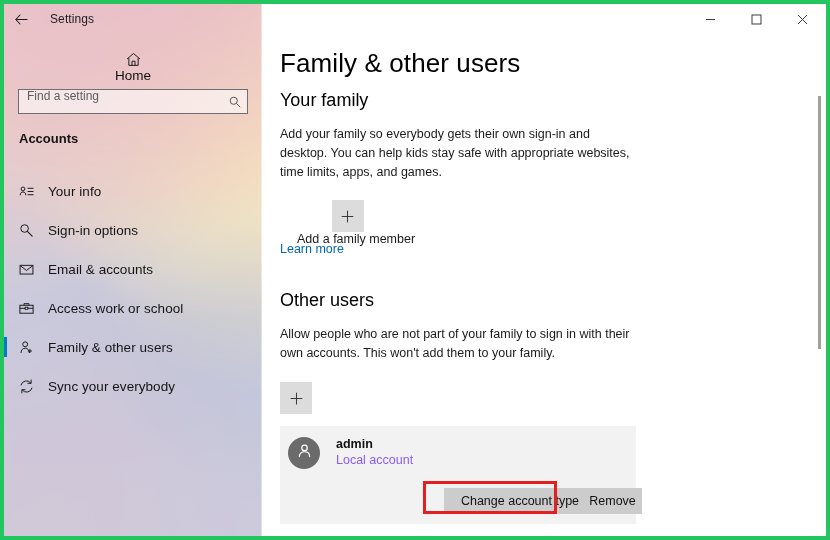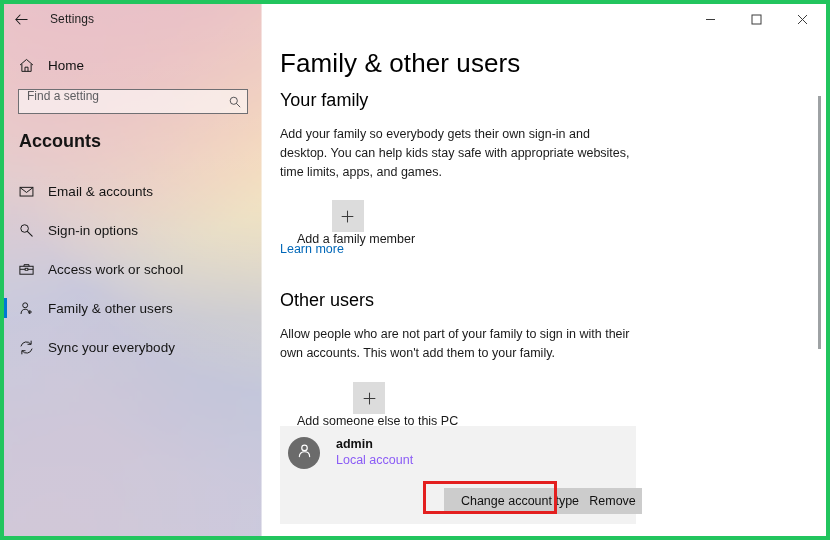--- a/index.html
+++ b/index.html
@@ -86,20 +86,21 @@
     letter-spacing: .1px;
   }
 
   
   .home-row {
     position: absolute;
     left: 0; top: 47px;
     width: 258px; height: 28px;
     display: flex; align-items: center;
     cursor: default;
+    flex-direction: column;
   }
   .nav-icon {
     width: 44px;
     display: flex; align-items: center; justify-content: center;
     flex: none;
   }
   .home-label {
     font-size: 13.5px;
     color: #111;
   }
@@ -129,21 +130,21 @@
   .search-input::placeholder { color: #5d5d60; opacity: 1; }
   .search-icon-box {
     width: 24px; height: 100%;
     display: flex; align-items: center; justify-content: center;
   }
 
   
   .nav-section {
     position: absolute;
     left: 15px; top: 127px;
-    font-size: 18px;
+    font-size: 13px;
     font-weight: bold;
     color: #141414;
   }
 
   
   .nav-list {
     position: absolute;
     left: 0; top: 168px;
     width: 258px;
   }
@@ -364,39 +365,51 @@
             <circle cx="6.6" cy="6.6" r="4.1" fill="none" stroke="#4a4a4d" stroke-width="1.05"></circle>
             <path d="M9.7 9.7 L13.6 13.6" stroke="#4a4a4d" stroke-width="1.05" stroke-linecap="round"></path>
           </svg>
         </div>
       </div>
 
       <div class="nav-section">Accounts</div>
 
       <div class="nav-list">
 
+        <div class="nav-item">
+          <div class="nav-icon">
+            <svg width="17" height="17" viewBox="0 0 18 18">
+              <circle cx="5.3" cy="6.3" r="2.0" fill="none" stroke="#1b1b1b" stroke-width="1.05"></circle>
+              <path d="M2.3 12.6 c0-2.0 1.5-3.1 3.0-3.1 s3.0 1.1 3.0 3.1" fill="none" stroke="#1b1b1b" stroke-width="1.05" stroke-linecap="round"></path>
+              <path d="M10.6 5.6 H16" stroke="#1b1b1b" stroke-width="1.05" stroke-linecap="round"></path>
+              <path d="M10.6 9.0 H16" stroke="#1b1b1b" stroke-width="1.05" stroke-linecap="round"></path>
+              <path d="M10.6 12.4 H16" stroke="#1b1b1b" stroke-width="1.05" stroke-linecap="round"></path>
+            </svg>
+          </div>
+          <div class="nav-label">Your info</div>
+        </div>
+
+        <div class="nav-item">
+          <div class="nav-icon">
+            <svg width="17" height="17" viewBox="0 0 18 18">
+              <circle cx="7.0" cy="6.9" r="4.0" fill="none" stroke="#1b1b1b" stroke-width="1.05"></circle>
+              <path d="M9.9 9.8 L15.0 15.0" stroke="#1b1b1b" stroke-width="1.15" stroke-linecap="round"></path>
+            </svg>
+          </div>
+          <div class="nav-label">Sign-in options</div>
+        </div>
 
         <div class="nav-item">
           <div class="nav-icon">
             <svg width="17" height="17" viewBox="0 0 18 18">
               <rect x="2.2" y="4.6" width="13.6" height="9.2" fill="none" stroke="#1b1b1b" stroke-width="1.05"></rect>
               <path d="M2.4 5.0 L9 10.0 L15.6 5.0" fill="none" stroke="#1b1b1b" stroke-width="1.05" stroke-linejoin="round"></path>
             </svg>
           </div>
           <div class="nav-label">Email &amp; accounts</div>
-        </div>
-
-        <div class="nav-item">
-          <div class="nav-icon">
-            <svg width="17" height="17" viewBox="0 0 18 18">
-              <circle cx="7.0" cy="6.9" r="4.0" fill="none" stroke="#1b1b1b" stroke-width="1.05"></circle>
-              <path d="M9.9 9.8 L15.0 15.0" stroke="#1b1b1b" stroke-width="1.15" stroke-linecap="round"></path>
-            </svg>
-          </div>
-          <div class="nav-label">Sign-in options</div>
         </div>
 
         <div class="nav-item">
           <div class="nav-icon">
             <svg width="17" height="17" viewBox="0 0 18 18">
               <rect x="2.0" y="5.6" width="14.0" height="8.4" fill="none" stroke="#1b1b1b" stroke-width="1.05"></rect>
               <path d="M6.4 5.5 V3.9 H11.6 V5.5" fill="none" stroke="#1b1b1b" stroke-width="1.05" stroke-linejoin="round"></path>
               <path d="M2.1 8.8 H16" stroke="#1b1b1b" stroke-width="1.05"></path>
               <rect x="7.6" y="7.7" width="2.8" height="2.1" fill="#ffffff" stroke="#1b1b1b" stroke-width="1.0"></rect>
             </svg>
@@ -454,21 +467,20 @@
     <div class="h2" style="top:286px">Other users</div>
     <div class="body-text" style="top:321px">Allow people who are not part of your family to sign in with their own accounts. This won't add them to your family.</div>
 
     <div class="add-row" style="top:378px">
       <div class="plus-tile">
         <svg width="15" height="15" viewBox="0 0 16 16">
           <path d="M8 2.2 V13.8" stroke="#3a3a3a" stroke-width="1.1" stroke-linecap="round"></path>
           <path d="M2.2 8 H13.8" stroke="#3a3a3a" stroke-width="1.1" stroke-linecap="round"></path>
         </svg>
       </div>
-      <div class="add-label">Add someone else to this PC</div>
     </div>
 
     <div class="account-card">
       <div class="account-head">
         <div class="avatar">
           <span>
             <svg width="19" height="19" viewBox="0 0 20 20">
               <circle cx="10" cy="7.3" r="2.9" fill="none" stroke="#ffffff" stroke-width="1.25"></circle>
               <path d="M4.6 16.4 c0-3.3 2.4-5.1 5.4-5.1 s5.4 1.8 5.4 5.1" fill="none" stroke="#ffffff" stroke-width="1.25" stroke-linecap="round"></path>
             </svg>

